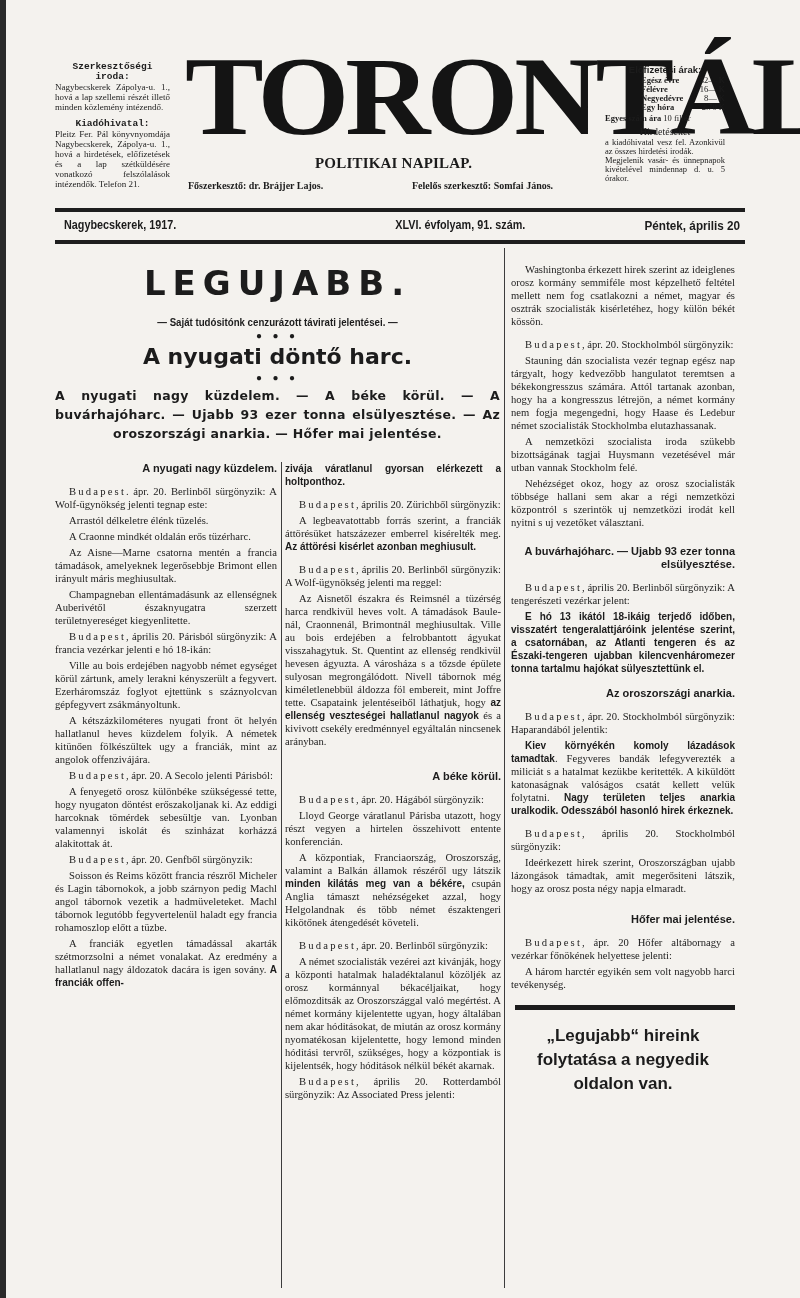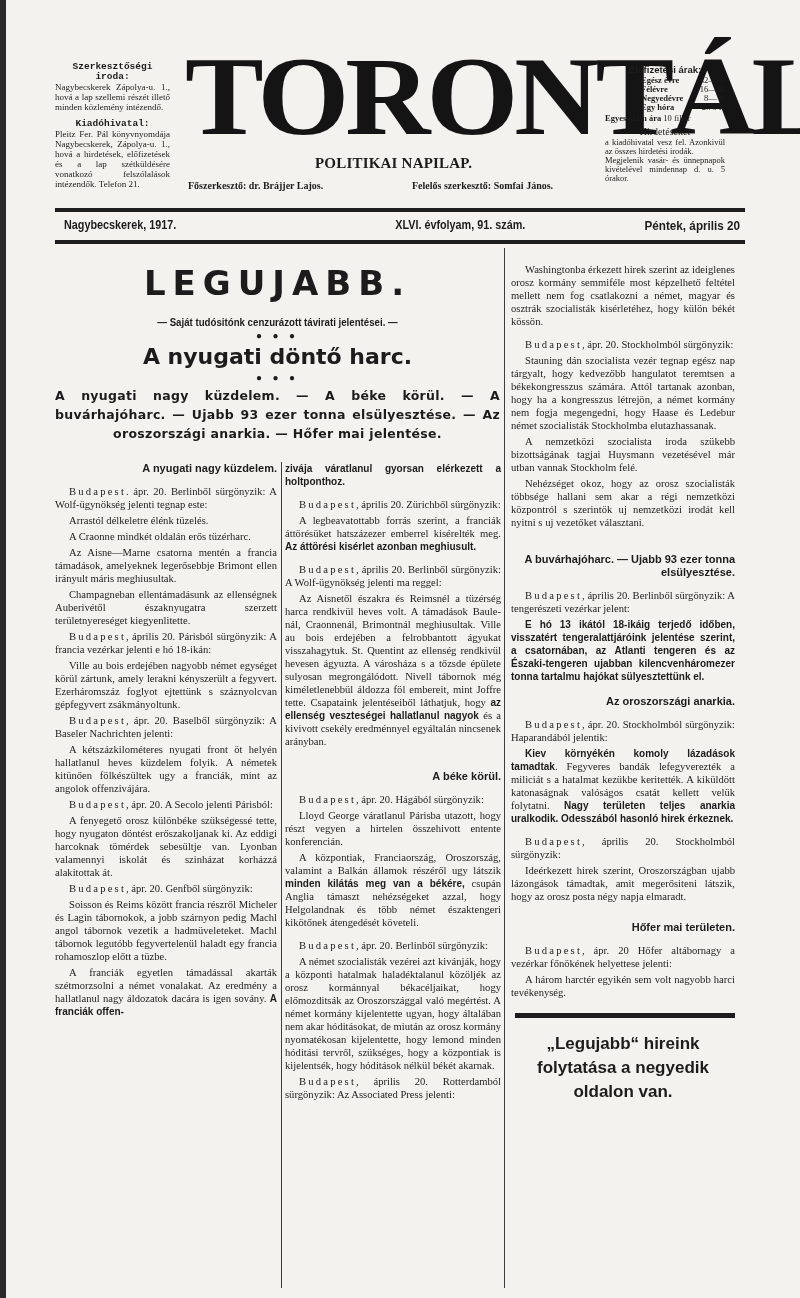--- a/index.html
+++ b/index.html
@@ -137,21 +137,20 @@
 
   <div class="col col1">
     <div class="sec" style="margin-top:0;">A nyugati nagy küzdelem.</div>
     <p><span class="sp">Budapest</span><span>. ápr. 20. Berlinből sürgönyzik: A Wolf-ügynökség jelenti tegnap este:</span></p>
     <p>Arrastól délkeletre élénk tüzelés.</p>
     <p>A Craonne mindkét oldalán erős tüzérharc.</p>
     <p>Az Aisne—Marne csatorna mentén a francia támadások, amelyeknek legerősebbje Brimont ellen irányult máris meghiusultak.</p>
     <p>Champagneban ellentámadásunk az ellenségnek Auberivétől északnyugatra szerzett területnyereséget kiegyenlitette.</p>
     <p><span class="sp">Budapest</span><span>, április 20. Párisból sürgönyzik: A francia vezérkar jelenti e hó 18-ikán:</span></p>
     <p>Ville au bois erdejében nagyobb német egységet körül zártunk, amely lerakni kényszerült a fegyvert. Ezerháromszáz foglyot ejtettünk s száznyolcvan gépfegyvert zsákmányoltunk.</p>
-    <p><span class="sp">Budapest</span><span>, ápr. 20. Baselből sürgönyzik: A Baseler Nachrichten jelenti:</span></p>
     <p>A kétszázkilométeres nyugati front öt helyén hallatlanul heves küzdelem folyik. A németek kitünően fölkészültek ugy a franciák, mint az angolok offenzivájára.</p>
     <p><span class="sp">Budapest</span><span>, ápr. 20. A Secolo jelenti Párisból:</span></p>
     <p>A fenyegető orosz különbéke szükségessé tette, hogy nyugaton döntést erőszakoljanak ki. Az eddigi harcoknak tömérdek sebesültje van. Lyonban valamennyi iskolát és szinházat korházzá alakitottak át.</p>
     <p><span class="sp">Budapest</span><span>, ápr. 20. Genfből sürgönyzik:</span></p>
     <p>Soisson és Reims között francia részről Micheler és Lagin tábornokok, a jobb szárnyon pedig Machl angol tábornok vezetik a hadmüveleteket. Machl tábornok legutóbb fegyvertelenül haladt egy francia rohamoszlop előtt a tüzbe.</p>
     <p><span>A franciák egyetlen támadással akarták szétmorzsolni a német vonalakat. Az eredmény a hallatlanul nagy áldozatok dacára is igen sovány. </span><span class="b">A franciák offen-</span></p>
   </div>
 
   <div class="col col2">
     <p class="noind"><span class="b">zivája váratlanul gyorsan elérkezett a holtponthoz.</span></p>
@@ -167,28 +166,28 @@
     <p>A német szocialisták vezérei azt kivánják, hogy a központi hatalmak haladéktalanul közöljék az orosz kormánnyal békacéljaikat, hogy előmozditsák az Oroszországgal való megértést. A német kormány kijelentette ugyan, hogy általában nem akar hóditásokat, de miután az orosz kormány nyomatékosan kijelentette, hogy lemond minden hóditási tervről, szükséges, hogy a központiak is kijelentsék, hogy hóditások nélkül békét akarnak.</p>
     <p><span class="sp">Budapest</span><span>, április 20. Rotterdamból sürgönyzik: Az Associated Press jelenti:</span></p>
   </div>
 
   <div class="col col3">
     <p>Washingtonba érkezett hirek szerint az ideiglenes orosz kormány semmiféle most képzelhető feltétel mellett nem fog csatlakozni a német, magyar és osztrák szocialisták kisérletéhez, hogy külön békét kössön.</p>
     <p class="gap"><span class="sp">Budapest</span><span>, ápr. 20. Stockholmból sürgönyzik:</span></p>
     <p>Stauning dán szocialista vezér tegnap egész nap tárgyalt, hogy kedvezőbb hangulatot teremtsen a békekongresszus számára. Attól tartanak azonban, hogy ha a kongresszus létrejön, a német kormány nem fogja megengedni, hogy Haase és Ledebur német szocialisták Stockholmba elutazhassanak.</p>
     <p>A nemzetközi szocialista iroda szükebb bizottságának tagjai Huysmann vezetésével már utban vannak Stockholm felé.</p>
     <p>Nehézséget okoz, hogy az orosz szocialisták többsége hallani sem akar a régi nemzetközi központról s szerintök uj nemzetközi irodát kell nyitni s uj vezetőket választani.</p>
-    <div class="sec" style="margin-top:24px;">A buvárhajóharc. — Ujabb 93 ezer tonna elsülyesztése.</div>
+    <div class="sec" style="margin-top:16px;">A buvárhajóharc. — Ujabb 93 ezer tonna elsülyesztése.</div>
     <p><span class="sp">Budapest</span><span>, április 20. Berlinből sürgönyzik: A tengerészeti vezérkar jelent:</span></p>
     <p><span class="b">E hó 13 ikától 18-ikáig terjedő időben, visszatért tengeralattjáróink jelentése szerint, a csatornában, az Atlanti tengeren és az Északi-tengeren ujabban kilencvenháromezer tonna tartalmu hajókat sülyesztettünk el.</span></p>
     <div class="sec">Az oroszországi anarkia.</div>
     <p><span class="sp">Budapest</span><span>, ápr. 20. Stockholmból sürgönyzik: Haparandából jelentik:</span></p>
     <p><span class="b">Kiev környékén komoly lázadások tamadtak</span><span>. Fegyveres bandák lefegyverezték a miliciát s a hatalmat kezükbe keritették. A kiküldött katonaságnak valóságos csatát kellett velük folytatni. </span><span class="b">Nagy területen teljes anarkia uralkodik. Odesszából hasonló hirek érkeznek.</span></p>
     <p class="gap"><span class="sp">Budapest</span><span>, április 20. Stockholmból sürgönyzik:</span></p>
     <p>Ideérkezett hirek szerint, Oroszországban ujabb lázongások támadtak, amit megerősiteni látszik, hogy az orosz posta négy napja elmaradt.</p>
-    <div class="sec" style="margin-top:18px;">Hőfer mai területen.</div>
+    <div class="sec" style="margin-top:18px;">Hőfer mai jelentése.</div>
     <p><span class="sp">Budapest</span><span>, ápr. 20 Hőfer altábornagy a vezérkar főnökének helyettese jelenti:</span></p>
     <p>A három harctér egyikén sem volt nagyobb harci tevékenység.</p>
     <div class="sub-rule"></div>
     <div class="continue">„Legujabb“ hireink folytatása a negyedik oldalon van.</div>
   </div>
 
 </div>
 
 </body></html>

